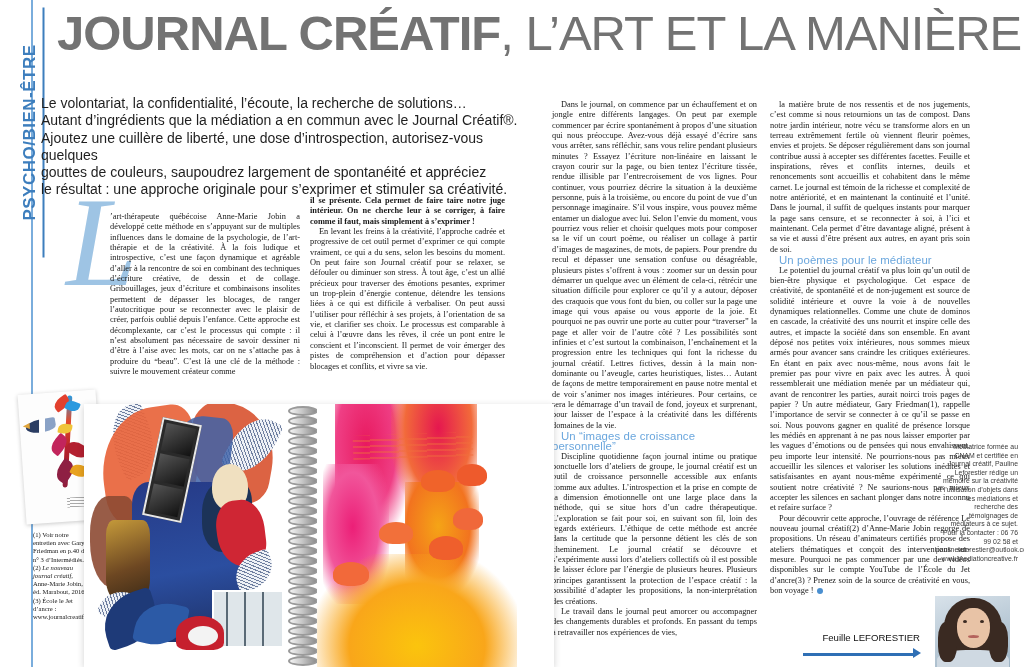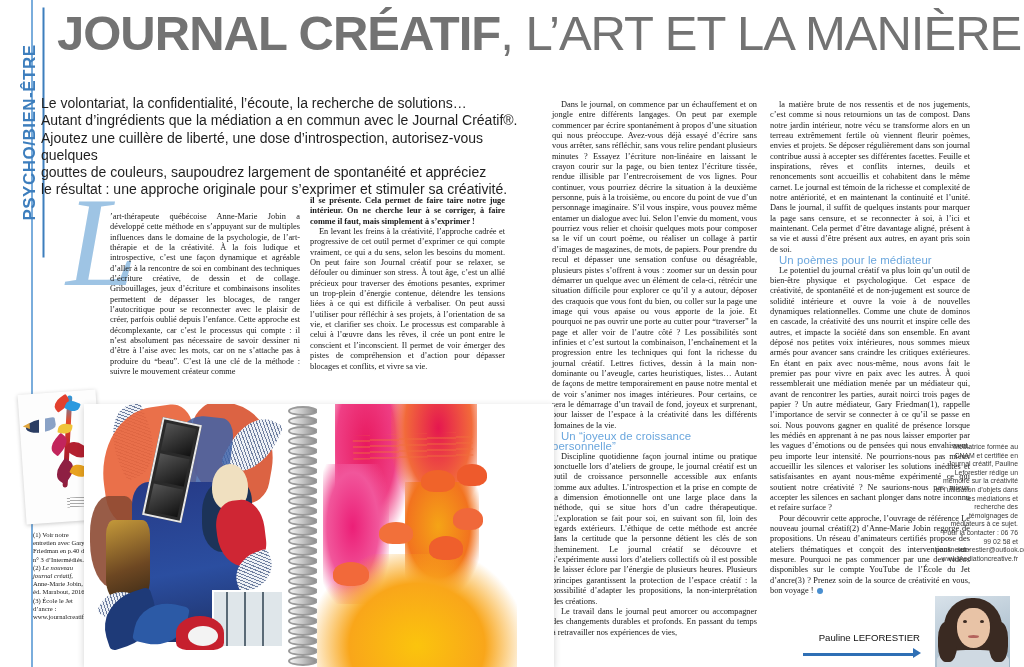--- a/index.html
+++ b/index.html
@@ -254,21 +254,21 @@
     <p class="noind">’art-thérapeute québécoise Anne-Marie Jobin a développé cette méthode en s’appuyant sur de multiples influences dans le domaine de la psychologie, de l’art-thérapie et de la créativité. À la fois ludique et introspective, c’est une façon dynamique et agréable d’aller à la rencontre de soi en combinant des techniques d’écriture créative, de dessin et de collage. Gribouillages, jeux d’écriture et combinaisons insolites permettent de dépasser les blocages, de ranger l’autocritique pour se reconnecter avec le plaisir de créer, parfois oublié depuis l’enfance. Cette approche est décomplexante, car c’est le processus qui compte : il n’est absolument pas nécessaire de savoir dessiner ni d’être à l’aise avec les mots, car on ne s’attache pas à produire du “beau”. C’est là une clé de la méthode : suivre le mouvement créateur comme</p>
   </div>
 
   <div class="col" id="col2">
     <p class="lead">il se présente. Cela permet de faire taire notre juge intérieur. On ne cherche leur à se corriger, à faire comme il faut, mais simplement à s’exprimer !</p>
     <p>En levant les freins à la créativité, l’approche cadrée et progressive de cet outil permet d’exprimer ce qui compte vraiment, ce qui a du sens, selon les besoins du moment. On peut faire son Journal créatif pour se relaxer, se défouler ou diminuer son stress. À tout âge, c’est un allié précieux pour traverser des émotions pesantes, exprimer un trop-plein d’énergie contenue, détendre les tensions liées à ce qui est difficile à verbaliser. On peut aussi l’utiliser pour réfléchir à ses projets, à l’orientation de sa vie, et clarifier ses choix. Le processus est comparable à celui à l’œuvre dans les rêves, il crée un pont entre le conscient et l’inconscient. Il permet de voir émerger des pistes de compréhension et d’action pour dépasser blocages et conflits, et vivre sa vie.</p>
   </div>
 
   <div class="col" id="col3">
     <p>Dans le journal, on commence par un échauffement et on jongle entre différents langages. On peut par exemple commencer par écrire spontanément à propos d’une situation qui nous préoccupe. Avez-vous déjà essayé d’écrire sans vous arrêter, sans réfléchir, sans vous relire pendant plusieurs minutes ? Essayez l’écriture non-linéaire en laissant le crayon courir sur la page, ou bien tentez l’écriture tissée, rendue illisible par l’entrecroisement de vos lignes. Pour continuer, vous pourriez décrire la situation à la deuxième personne, puis à la troisième, ou encore du point de vue d’un personnage imaginaire. S’il vous inspire, vous pouvez même entamer un dialogue avec lui. Selon l’envie du moment, vous pourriez vous relier et choisir quelques mots pour composer sa le vif un court poème, ou réaliser un collage à partir d’images de magazines, de mots, de papiers. Pour prendre du recul et dépasser une sensation confuse ou désagréable, plusieurs pistes s’offrent à vous : zoomer sur un dessin pour démarrer un quelque avec un élément de cela-ci, rétrécir une situation difficile pour explorer ce qu’il y a autour, déposer des craquois que vous font du bien, ou coller sur la page une image qui vous apaise ou vous apporte de la joie. Et pourquoi ne pas ouvrir une porte au cutter pour “traverser” la page et aller voir de l’autre côté ? Les possibilités sont infinies et c’est surtout la combinaison, l’enchaînement et la progression entre les techniques qui font la richesse du journal créatif. Lettres fictives, dessin à la main non-dominante ou l’aveugle, cartes heuristiques, listes… Autant de façons de mettre temporairement en pause notre mental et de voir s’animer nos images intérieures. Pour certains, ce sera le démarrage d’un travail de fond, joyeux et surprenant, pour laisser de l’espace à la créativité dans les différents domaines de la vie.</p>
-    <p class="subhead">Un “joyeux de croissance personnelle”</p>
+    <p class="subhead">Un “images de croissance personnelle”</p>
     <p>Discipline quotidienne façon journal intime ou pratique ponctuelle lors d’ateliers de groupe, le journal créatif est un outil de croissance personnelle accessible aux enfants comme aux adultes. L’introspection et la prise en compte de la dimension émotionnelle ont une large place dans la méthode, qui se situe hors d’un cadre thérapeutique. L’exploration se fait pour soi, en suivant son fil, loin des regards extérieurs. L’éthique de cette méthode est ancrée dans la certitude que la personne détient les clés de son cheminement. Le journal créatif se découvre et s’expérimente aussi lors d’ateliers collectifs où il est possible de laisser éclore par l’énergie de plusieurs heures. Plusieurs principes garantissent la protection de l’espace créatif : la possibilité d’adapter les propositions, la non-interprétation des créations.</p>
     <p>Le travail dans le journal peut amorcer ou accompagner des changements durables et profonds. En passant du temps à retravailler nos expériences de vies,</p>
   </div>
 
   <div class="col" id="col4">
     <p>la matière brute de nos ressentis et de nos jugements, c’est comme si nous retournions un tas de compost. Dans notre jardin intérieur, notre vécu se transforme alors en un terreau extrêmement fertile où viennent fleurir poèmes, envies et projets. Se déposer régulièrement dans son journal contribue aussi à accepter ses différentes facettes. Feuille et inspirations, rêves et conflits internes, deuils et renoncements sont accueillis et cohabitent dans le même carnet. Le journal est témoin de la richesse et complexité de notre antériorité, et en maintenant la continuité et l’unité. Dans le journal, il suffit de quelques instants pour marquer la page sans censure, et se reconnecter à soi, à l’ici et maintenant. Cela permet d’être davantage aligné, présent à sa vie et aussi d’être présent aux autres, en ayant pris soin de soi.</p>
     <p class="subhead">Un poèmes pour le médiateur</p>
     <p>Le potentiel du journal créatif va plus loin qu’un outil de bien-être physique et psychologique. Cet espace de créativité, de spontanéité et de non-jugement est source de solidité intérieure et ouvre la voie à de nouvelles dynamiques relationnelles. Comme une chute de dominos en cascade, la créativité des uns nourrit et inspire celle des autres, et impacte la société dans son ensemble. En avant déposé nos petites voix intérieures, nous sommes mieux armés pour avancer sans craindre les critiques extérieures. En étant en paix avec nous-même, nous avons fait le premier pas pour vivre en paix avec les autres. À quoi ressemblerait une médiation menée par un médiateur qui, avant de rencontrer les parties, aurait noirci trois pages de papier ? Un autre médiateur, Gary Friedman(1), rappelle l’importance de servir se connecter à ce qu’il se passe en soi. Nous pouvons gagner en qualité de présence lorsque les médiés en apprenant à ne pas nous laisser emporter par les vagues d’émotions ou de pensées qui nous envahissent, peu importe leur intensité. Ne pourrions-nous pas mieux accueillir les silences et valoriser les solutions inédites et satisfaisantes en ayant nous-même expérimenté ce qui soutient notre créativité ? Ne saurions-nous pas mieux accepter les silences en sachant plonger dans notre inconnu et refaire surface ?</p>
     <p><span>Pour découvrir cette approche, l’ouvrage de référence Le nouveau journal créatif(2) d’Anne-Marie Jobin regorge de propositions. Un réseau d’animateurs certifiés propose des ateliers thématiques et conçoit des interventions sur-mesure. Pourquoi ne pas commencer par une des vidéos disponibles sur le compte YouTube de l’École du Jet d’ancre(3) ? Prenez soin de la source de créativité en vous, bon voyage !</span><span class="enddot"></span></p>
   </div>
@@ -364,21 +364,21 @@
       <div class="poppy pp2"></div>
       <div class="poppy pp6"></div>
       <div class="poppy pp3"></div>
       <div class="poppy pp4"></div>
       <div class="poppy pp5"></div>
     </div>
   </div>
 
   <div class="bio">Médiatrice formée au CNAM et certifiée en Journal créatif, Pauline Leforestier rédige un mémoire sur la créativité et l’utilisation d’objets dans les médiations et recherche des témoignages de médiateurs à ce sujet. Pour la contacter : 06 76 99 02 58 et paulineleforestier@outlook.com www.mediationcreative.fr</div>
 
-  <div class="byline">Pauline LEFORESTIER</div>
+  <div class="byline">Feuille LEFORESTIER</div>
   <div class="arrow-line"></div>
   <div class="arrow-head"></div>
 
   <div class="portrait">
     <div class="bg"></div>
     <div class="hair"></div>
     <div class="shoulders"></div>
     <div class="hair2"></div>
     <div class="hair3"></div>
     <div class="face"></div>

